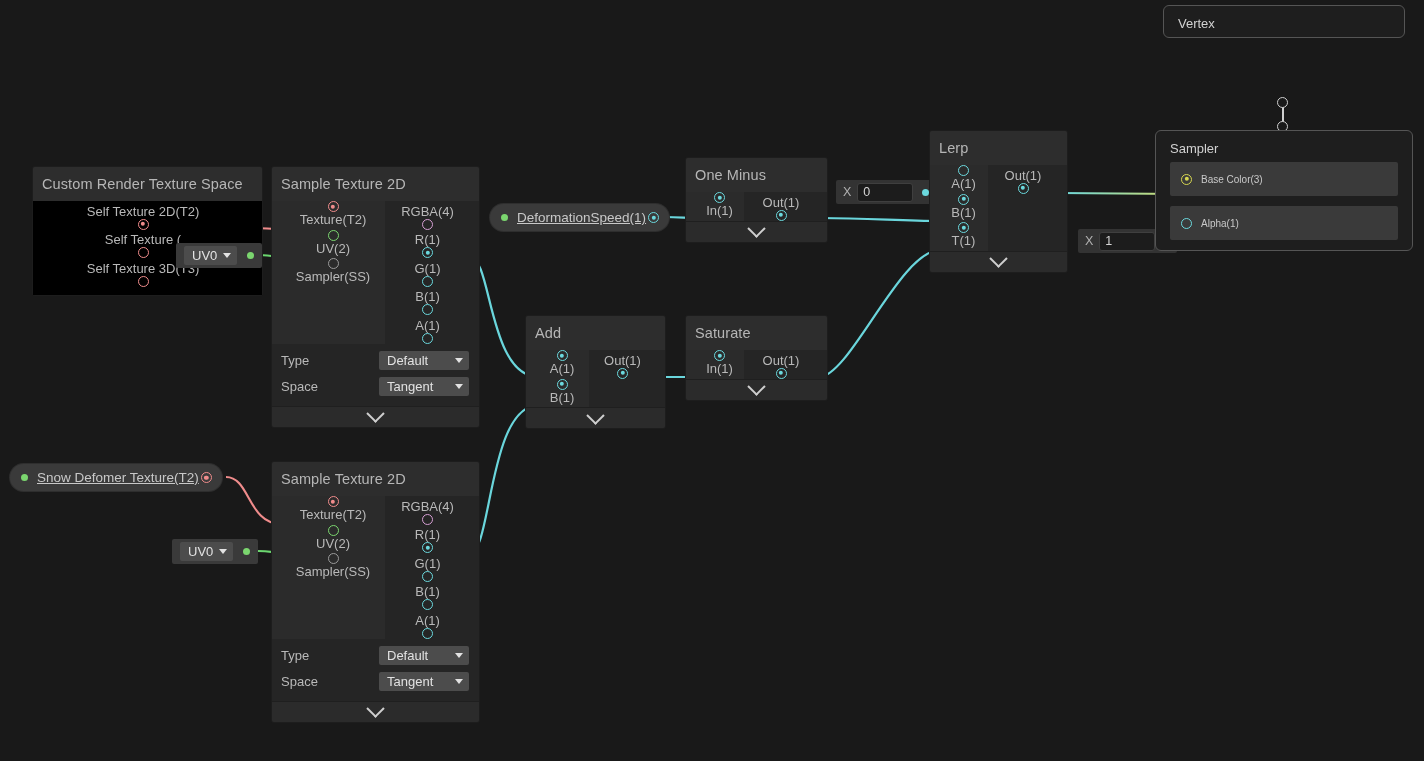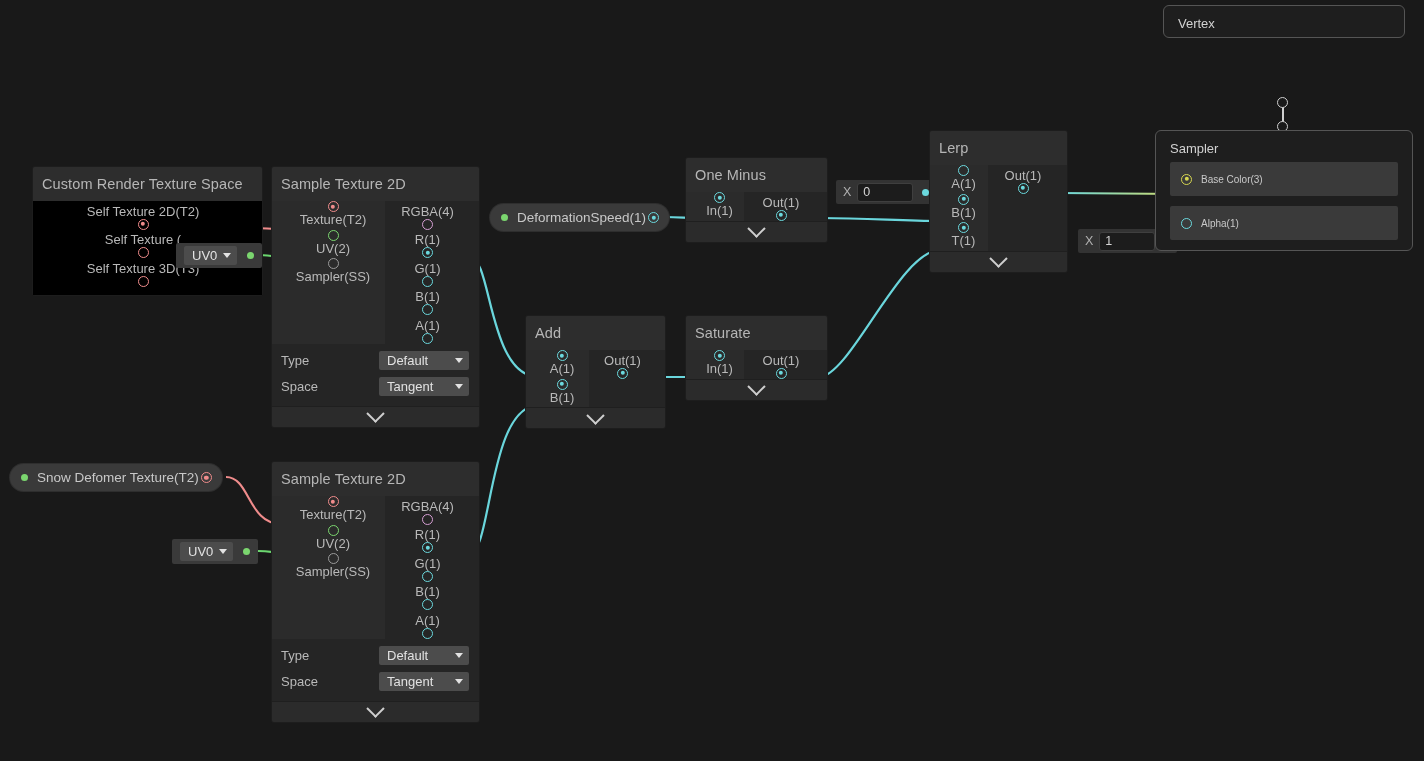--- a/index.html
+++ b/index.html
@@ -37,21 +37,21 @@
             padding:0 6px 0 8px;font-size:13px;color:#e2e2e2;box-sizing:border-box;}
   .dropdown .dd-val{flex:1 1 auto;}
   .caret{width:0;height:0;border-left:4.5px solid transparent;border-right:4.5px solid transparent;border-top:5px solid #e2e2e2;margin-left:6px;}
   .collapse{height:20px;background:#2b2b2b;display:flex;align-items:center;justify-content:center;border-top:1px solid #1f1f1f;border-radius:0 0 2px 2px;}
   .chev{width:11px;height:11px;border-right:2px solid #cfcfcf;border-bottom:2px solid #cfcfcf;transform:rotate(45deg) translate(-2px,-2px);}
 
   
   .pill{position:absolute;height:27px;border-radius:14px;background:#3a3a3a;display:flex;align-items:center;
         padding:0 10px 0 11px;font-size:13.5px;color:#c8c8c8;box-shadow:0 0 0 1px #2e2e2e;white-space:nowrap;}
   .pill .dot{width:7px;height:7px;border-radius:50%;background:#7bd66f;margin-right:9px;flex:0 0 auto;}
-  .pill .ptext{margin-right:2px;}
+  .pill .ptext{margin-right:2px;text-decoration:underline;}
 
   
   .valbox{position:absolute;height:24px;background:#333;border-radius:2px;display:flex;align-items:center;padding:0 6px 0 7px;}
   .valbox .axis{font-size:12.5px;color:#b1b1b1;margin-right:6px;}
   .valbox .field{background:#1c1c1c;border:1px solid #3f3f3f;border-radius:3px;height:17px;min-width:44px;
                  display:flex;align-items:center;padding:0 5px;font-size:12.5px;color:#d6d6d6;}
   .valbox .vdot{width:7px;height:7px;border-radius:50%;background:#6bd9de;margin-left:9px;}
 
   
   .uvbox{position:absolute;height:25px;background:#3a3a3a;border-radius:2px;display:flex;align-items:center;padding:0 8px 0 8px;}

